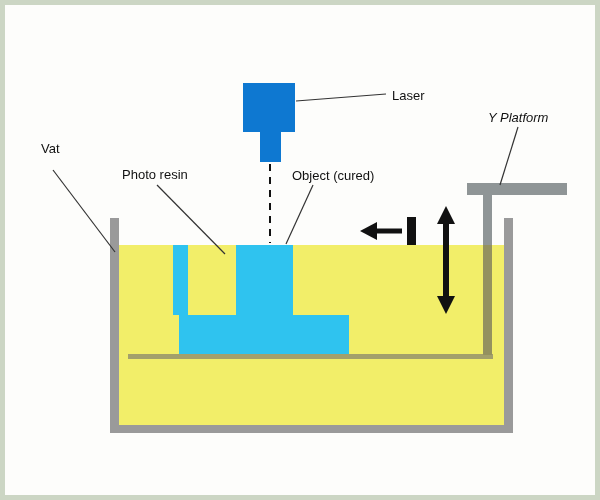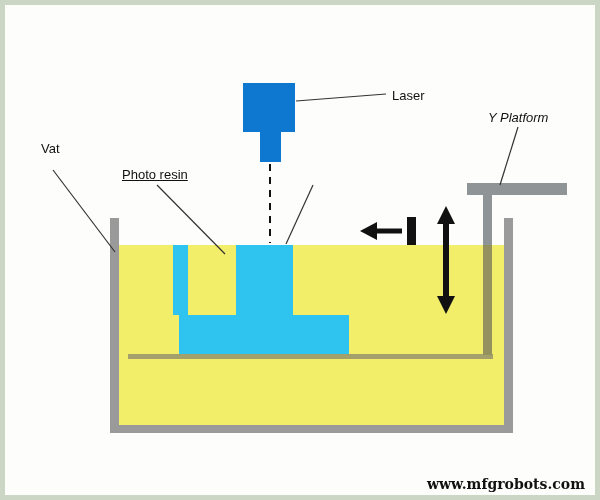--- a/index.html
+++ b/index.html
@@ -33,21 +33,21 @@
   .y-arm{left:462px;top:178px;width:100px;height:12px;background:#8f9596;}
   
   .overlay{left:0;top:0;width:590px;height:490px;}
   
   .label{
     font-size:13px;color:#111;white-space:nowrap;
   }
   .label-laser{left:387px;top:83px;}
   .label-yplatform{left:483px;top:105px;font-style:italic;}
   .label-vat{left:36px;top:136px;}
-  .label-resin{left:117px;top:162px;text-decoration:underline;}
+  .label-resin{left:117px;top:162px;}
   .label-object{left:287px;top:163px;}
   .watermark{
     right:10px;bottom:3px;
     font-family:"DejaVu Serif", serif;
     font-weight:bold;font-size:14px;color:#111;
   }
 </style>
 </head>
 <body>
 
@@ -86,15 +86,15 @@
 
     <line x1="441" y1="217" x2="441" y2="293" stroke="#111" stroke-width="6"></line>
     <polygon points="441,201 432,219 450,219" fill="#111"></polygon>
     <polygon points="441,309 432,291 450,291" fill="#111"></polygon>
   </svg>
 
   <div class="abs label label-laser">Laser</div>
   <div class="abs label label-yplatform">Y Platform</div>
   <div class="abs label label-vat">Vat</div>
   <div class="abs label label-resin">Photo resin</div>
+  <div class="abs label label-object">Object (cured)</div>
 
-  <div class="abs watermark">www.mfgrobots.com</div>
 </div>
 
 </body></html>

